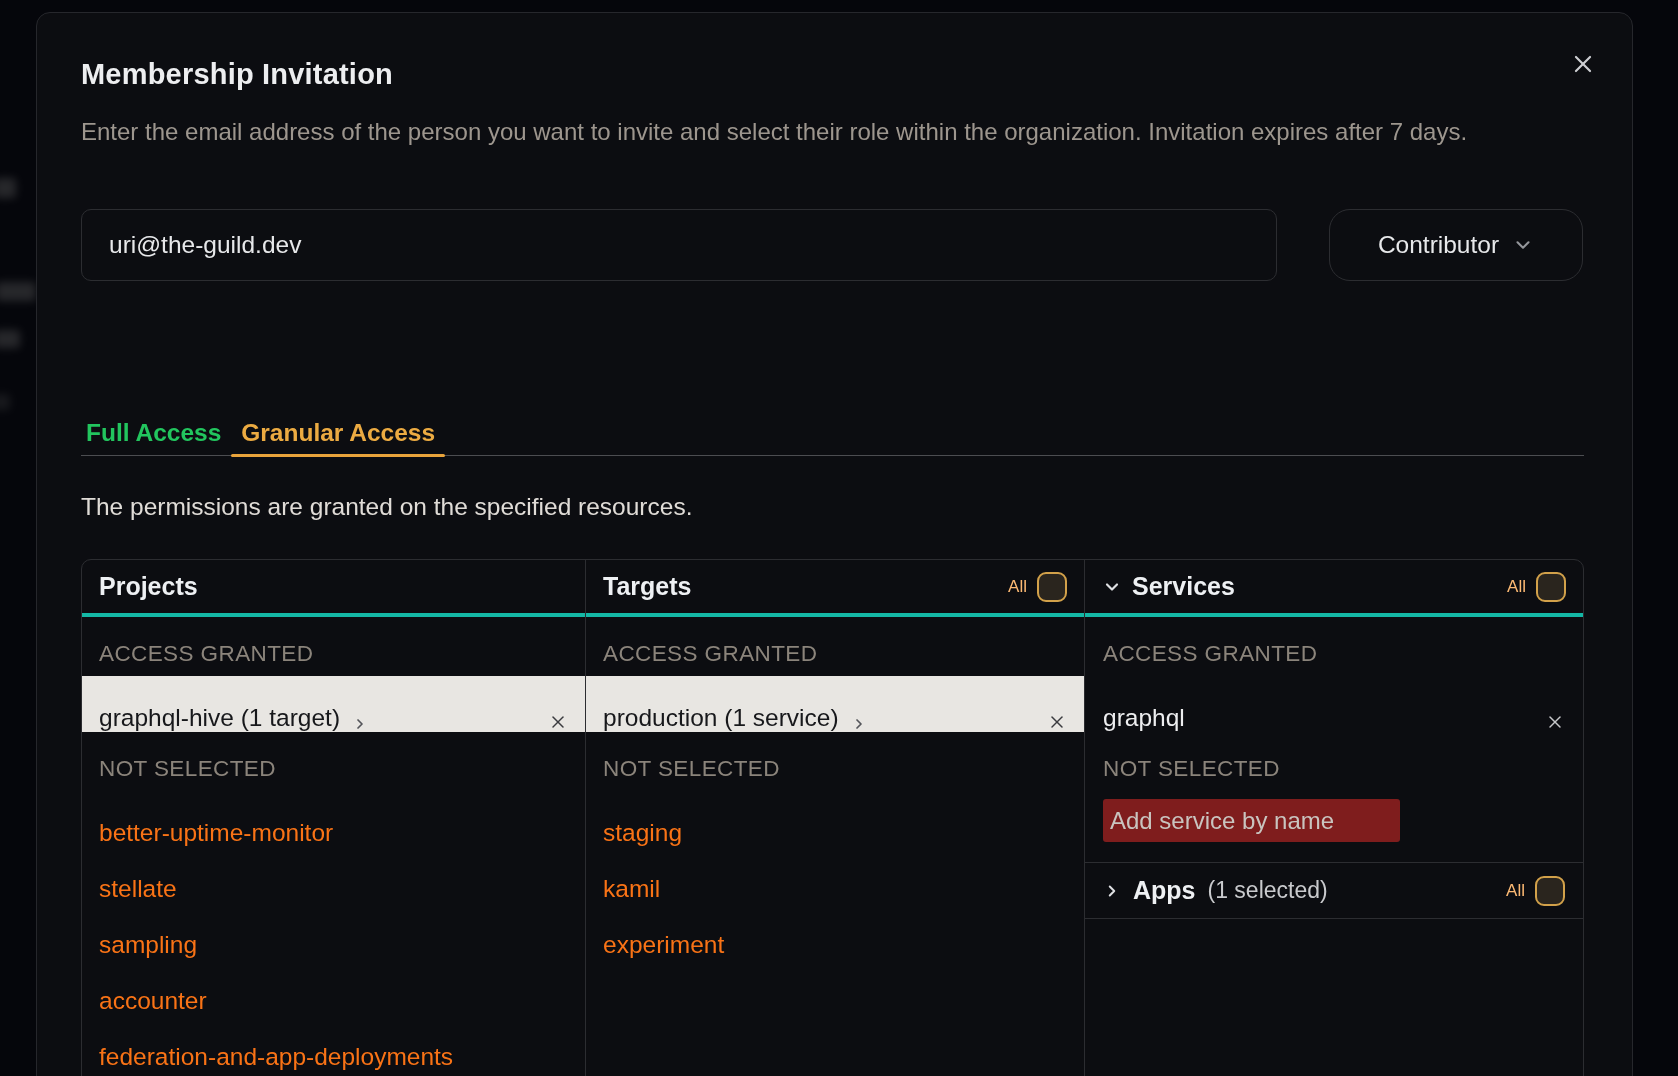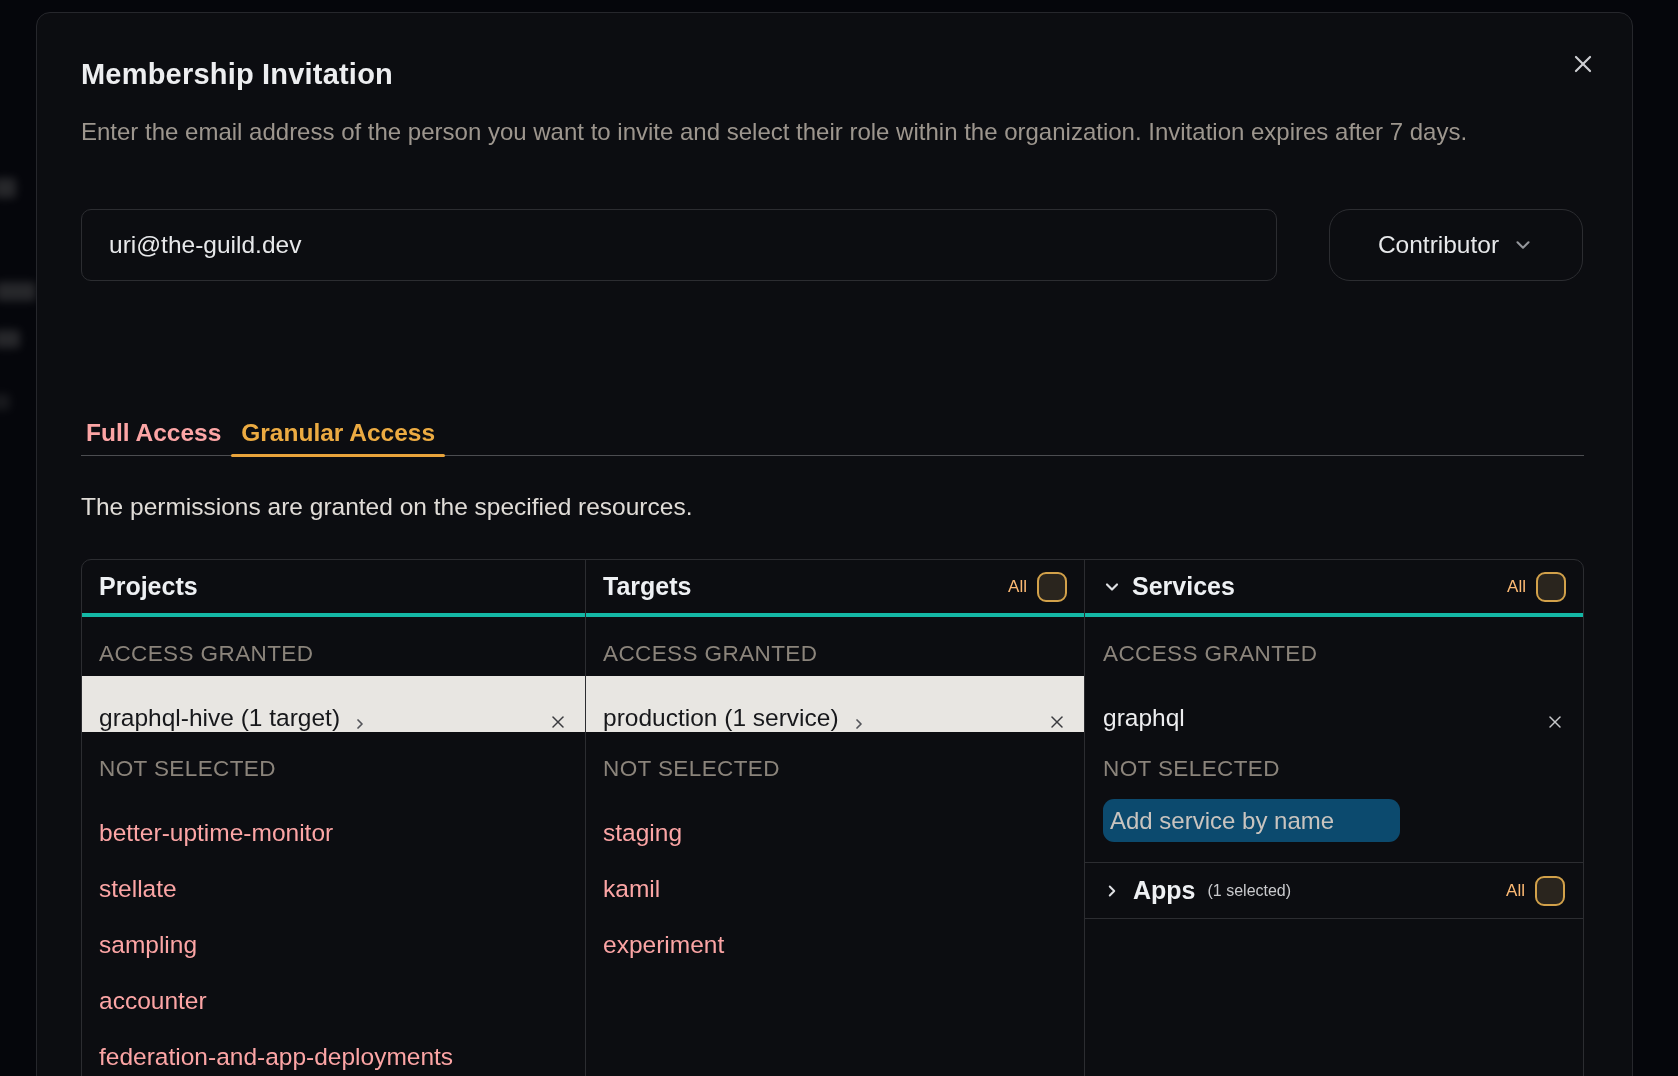--- a/index.html
+++ b/index.html
@@ -49,21 +49,21 @@
     background:transparent;border:1px solid #2c2d31;border-radius:21px;
     display:flex;align-items:center;justify-content:center;gap:13px;
     font-size:24.5px;color:#e7e8ea;cursor:pointer;font-family:inherit;
   }
   .tabs{
     position:absolute;left:44px;top:398px;width:1503px;height:44px;
     display:flex;border-bottom:1px solid #4c4d51;box-sizing:content-box;
   }
   .tab{
     display:flex;align-items:center;padding:0 10px;
-    font-size:24.5px;font-weight:600;color:#fca5a5;cursor:pointer;position:relative;
+    font-size:24.5px;font-weight:600;color:#22c55e;cursor:pointer;position:relative;
   }
   .tab.first{padding-left:5px;}
   .tab.active{color:#ecab42;}
   .tab.active::after{
     content:"";position:absolute;left:0;right:0;bottom:-2px;height:3px;
     background:#e8a33b;border-radius:2px;
   }
   .perm-note{
     position:absolute;left:44px;top:480px;margin:0;
     font-size:24.5px;color:#e0dcd7;
@@ -98,37 +98,37 @@
   .row.lit{background:#e8e6e2;color:#17181b;}
   .row.plain{color:#ededef;}
   .row-chev{margin-left:12px;display:flex;align-items:center;}
   .row-remove{
     margin-left:auto;background:none;border:none;padding:0;cursor:pointer;
     display:flex;align-items:center;
   }
   .list{margin-top:24px;}
   .item{
     height:56px;display:flex;align-items:center;padding:0 17px;
-    font-size:24.5px;color:#fca5a5;cursor:pointer;
+    font-size:24.5px;color:#f97316;cursor:pointer;
   }
   .col-services .subhead{margin-left:18px;}
   .col-services .row{padding:0 18px;}
   .add-input{
     display:block;margin:18px 0 0 18px;width:297px;height:43px;box-sizing:border-box;
-    background:#0c4a6e;border:none;border-radius:11px;outline:none;
+    background:#7f1d1d;border:none;border-radius:3px;outline:none;
     padding:0 7px;font-size:24px;color:#e8e6e2;font-family:inherit;
   }
   .add-input::placeholder{color:#c9c4bf;opacity:1;}
   .apps-row{
     margin-top:20px;height:57px;box-sizing:border-box;
     border-top:1px solid #2c2d31;border-bottom:1px solid #2c2d31;
     display:flex;align-items:center;padding:6px 18px;gap:12px;cursor:pointer;
   }
   .apps-title{font-size:25px;font-weight:700;color:#eef0f3;}
-  .apps-count{font-size:16px;color:#c9cacd;}
+  .apps-count{font-size:23px;color:#c9cacd;}
   svg{display:block;}
 </style>
 </head>
 <body>
 
 <div>
   <div class="remnant r1"></div>
   <div class="remnant r2"></div>
   <div class="remnant r3"></div>
   <div class="remnant r4"></div>

